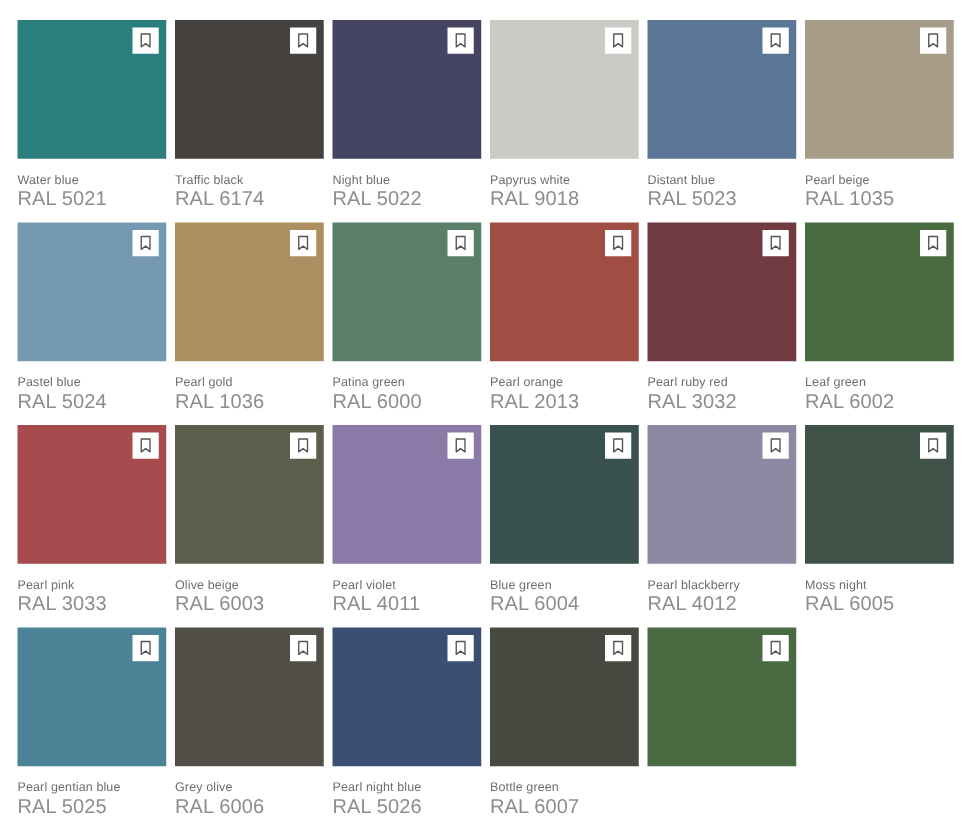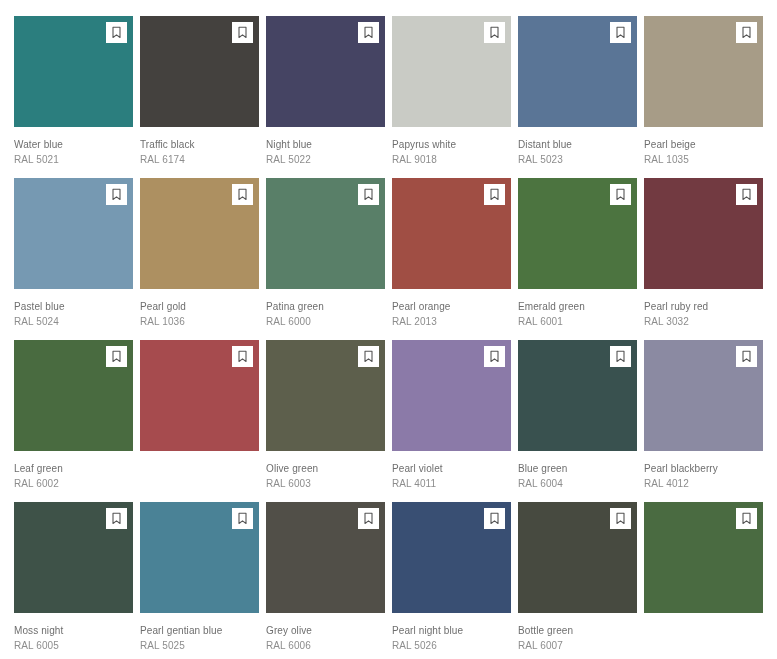--- a/index.html
+++ b/index.html
@@ -61,21 +61,21 @@
 
   .color-name {
     font-size: 10px;
     line-height: 14px;
     color: #6e6e6e;
     letter-spacing: 0.1px;
     white-space: nowrap;
   }
 
   .color-code {
-    font-size: 10px;
+    font-size: 16px;
     line-height: 14px;
     color: #8d8d8d;
     letter-spacing: 0.1px;
     white-space: nowrap;
     padding-top: 1px;
   }
 </style>
 </head>
 <body>
 
@@ -213,33 +213,20 @@
           <path d="M2 1.2h7v10.3L5.5 8.9 2 11.5z" fill="none" stroke="#555555" stroke-width="1.1" stroke-linejoin="round" stroke-linecap="round"></path>
         </svg>
       </button>
     </div>
     <div class="card-text">
       <div class="color-name">Pearl orange</div>
       <div class="color-code">RAL 2013</div>
     </div>
   </div>
 
-  <div class="color-card">
-    <div class="swatch" title="Emerald green" style="background-color: rgb(76, 116, 64);">
-      <button class="bookmark-btn">
-        <svg width="11" height="13" viewBox="0 0 11 13" aria-hidden="true">
-          <path d="M2 1.2h7v10.3L5.5 8.9 2 11.5z" fill="none" stroke="#555555" stroke-width="1.1" stroke-linejoin="round" stroke-linecap="round"></path>
-        </svg>
-      </button>
-    </div>
-    <div class="card-text">
-      <div class="color-name">Emerald green</div>
-      <div class="color-code">RAL 6001</div>
-    </div>
-  </div>
 
   <div class="color-card">
     <div class="swatch" title="Pearl ruby red" style="background-color: rgb(114, 58, 65);">
       <button class="bookmark-btn">
         <svg width="11" height="13" viewBox="0 0 11 13" aria-hidden="true">
           <path d="M2 1.2h7v10.3L5.5 8.9 2 11.5z" fill="none" stroke="#555555" stroke-width="1.1" stroke-linejoin="round" stroke-linecap="round"></path>
         </svg>
       </button>
     </div>
     <div class="card-text">
@@ -263,32 +250,36 @@
   </div>
 
   <div class="color-card">
     <div class="swatch" title="Pearl pink" style="background-color: rgb(166, 75, 78);">
       <button class="bookmark-btn">
         <svg width="11" height="13" viewBox="0 0 11 13" aria-hidden="true">
           <path d="M2 1.2h7v10.3L5.5 8.9 2 11.5z" fill="none" stroke="#555555" stroke-width="1.1" stroke-linejoin="round" stroke-linecap="round"></path>
         </svg>
       </button>
     </div>
+    <div class="card-text">
+      <div class="color-name">Pearl pink</div>
+      <div class="color-code">RAL 3033</div>
+    </div>
   </div>
 
   <div class="color-card">
     <div class="swatch" title="Olive green" style="background-color: rgb(93, 95, 76);">
       <button class="bookmark-btn">
         <svg width="11" height="13" viewBox="0 0 11 13" aria-hidden="true">
           <path d="M2 1.2h7v10.3L5.5 8.9 2 11.5z" fill="none" stroke="#555555" stroke-width="1.1" stroke-linejoin="round" stroke-linecap="round"></path>
         </svg>
       </button>
     </div>
     <div class="card-text">
-      <div class="color-name">Olive green</div>
+      <div class="color-name">Olive beige</div>
       <div class="color-code">RAL 6003</div>
     </div>
   </div>
 
   <div class="color-card">
     <div class="swatch" title="Pearl violet" style="background-color: rgb(139, 122, 168);">
       <button class="bookmark-btn">
         <svg width="11" height="13" viewBox="0 0 11 13" aria-hidden="true">
           <path d="M2 1.2h7v10.3L5.5 8.9 2 11.5z" fill="none" stroke="#555555" stroke-width="1.1" stroke-linejoin="round" stroke-linecap="round"></path>
         </svg>

